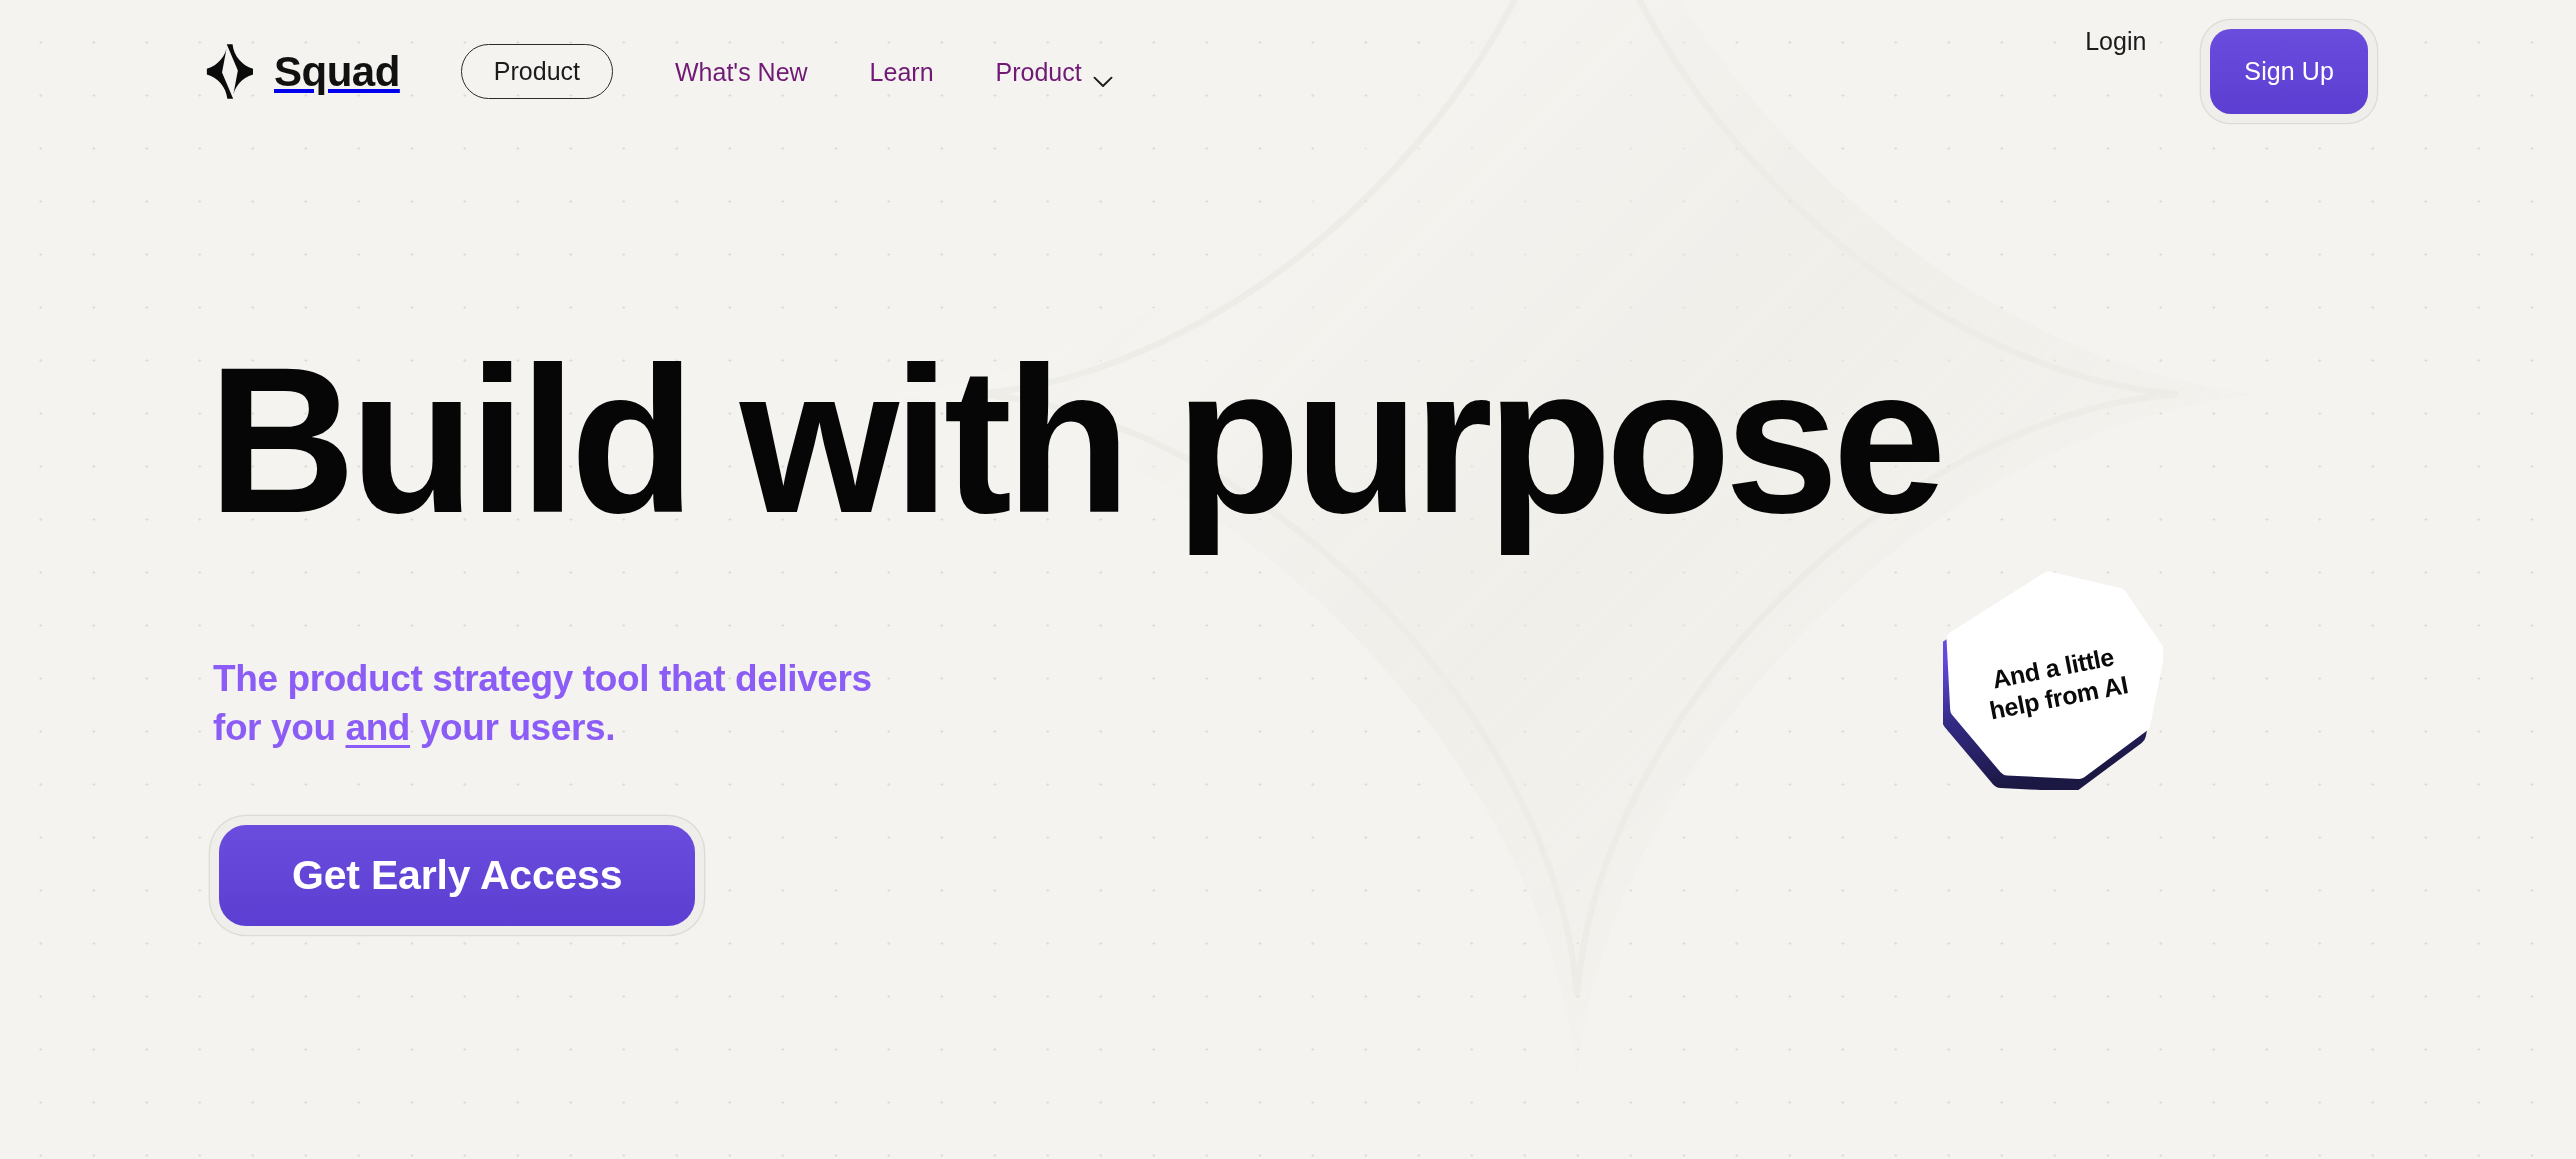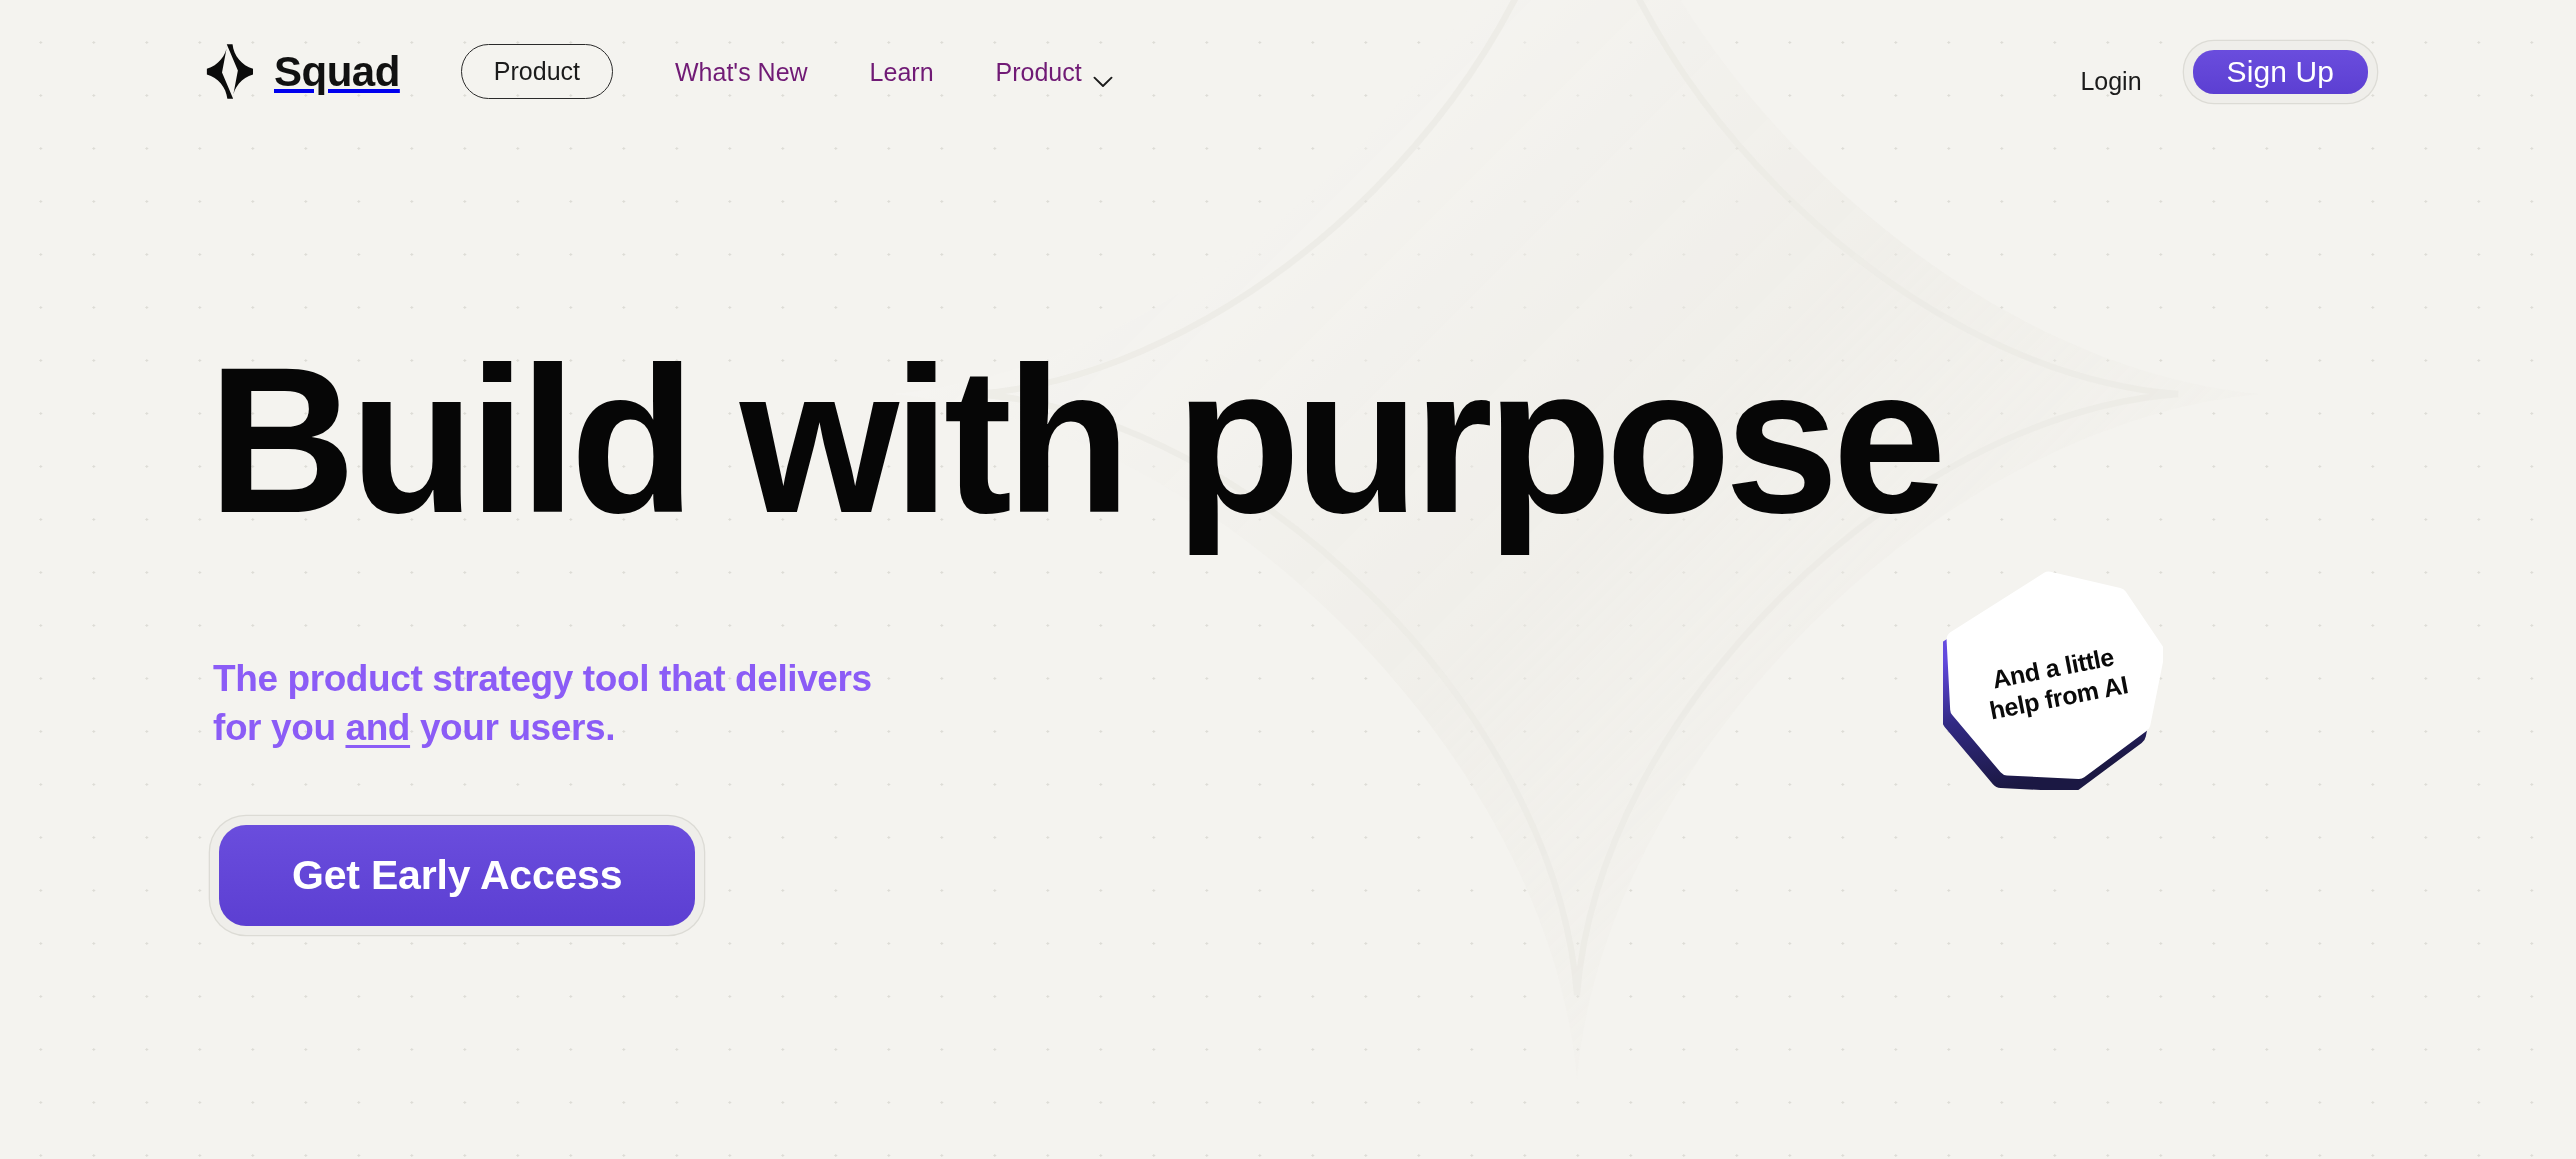--- a/index.html
+++ b/index.html
@@ -106,22 +106,22 @@
     gap: 11.7px;
     line-height: 1;
     white-space: nowrap;
     cursor: pointer;
   }
   .chev { width: 20px; height: 11.7px; display:block; flex:none; }
 
   .header-right {
     margin-left: auto;
     display: flex;
-    align-items: flex-end;
-    gap: 0;
+    align-items: flex-start;
+    gap: 13px;
   }
   .login-link {
     font-size: 25px;
     color: #1b1b1b;
     text-decoration: none;
     line-height: 1;
     white-space: nowrap;
     cursor: pointer;
     margin-right: 51px;
   }
@@ -138,23 +138,23 @@
     color: #ffffff;
     background: linear-gradient(180deg, #6a4ddd 0%, #5c3fd2 100%);
     box-shadow:
       0 0 0 9px #efeeea,
       0 0 0 10.3px #dcdbd5,
       0 2.7px 6.3px rgba(25,20,60,.18);
     white-space: nowrap;
   }
 
   .signup-btn {
-    font-size: 30px;
+    font-size: 25px;
     font-weight: 500;
-    padding: 5px 34px;
+    padding: 28px 34px;
     border-radius: 21px;
     letter-spacing: 0.1px;
   }
 
   
   .hero { position: absolute; top: 0; left: 0; width: 2576px; height: 836px; }
 
   .headline {
     position: absolute;
     left: 208px;

